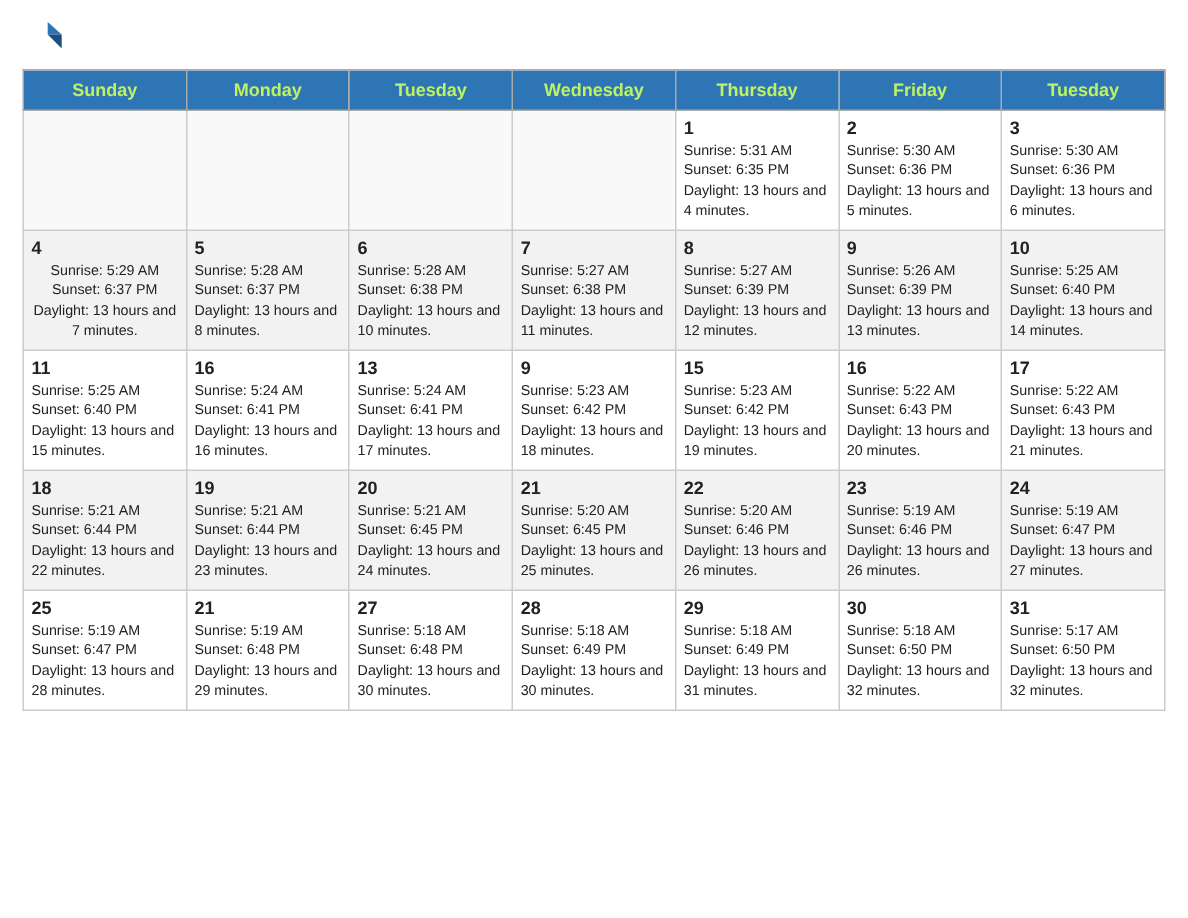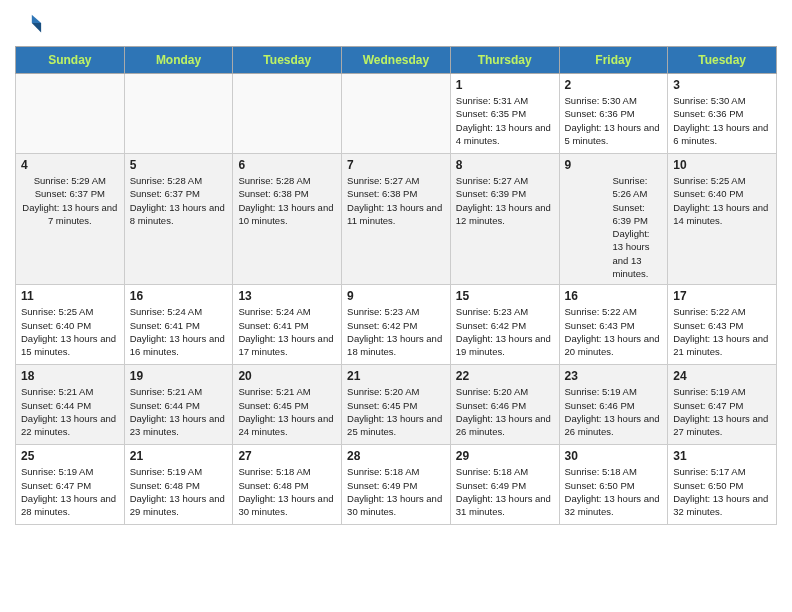--- a/index.html
+++ b/index.html
@@ -168,21 +168,21 @@
 Daylight: 13 hours and 11 minutes.</div>
         </td>
         <td>
           <span class="day-num">8</span>
           <div class="day-info" style="white-space: pre-line;">Sunrise: 5:27 AM
 Sunset: 6:39 PM
 Daylight: 13 hours and 12 minutes.</div>
         </td>
         <td>
           <span class="day-num">9</span>
-          <div class="day-info" style="white-space: pre-line; margin-left: 48px;">Sunrise: 5:26 AM
+          <div class="day-info" style="white-space: pre-line;">Sunrise: 5:26 AM
 Sunset: 6:39 PM
 Daylight: 13 hours and 13 minutes.</div>
         </td>
         <td>
           <span class="day-num">10</span>
           <div class="day-info" style="white-space: pre-line;">Sunrise: 5:25 AM
 Sunset: 6:40 PM
 Daylight: 13 hours and 14 minutes.</div>
         </td>
       </tr>

